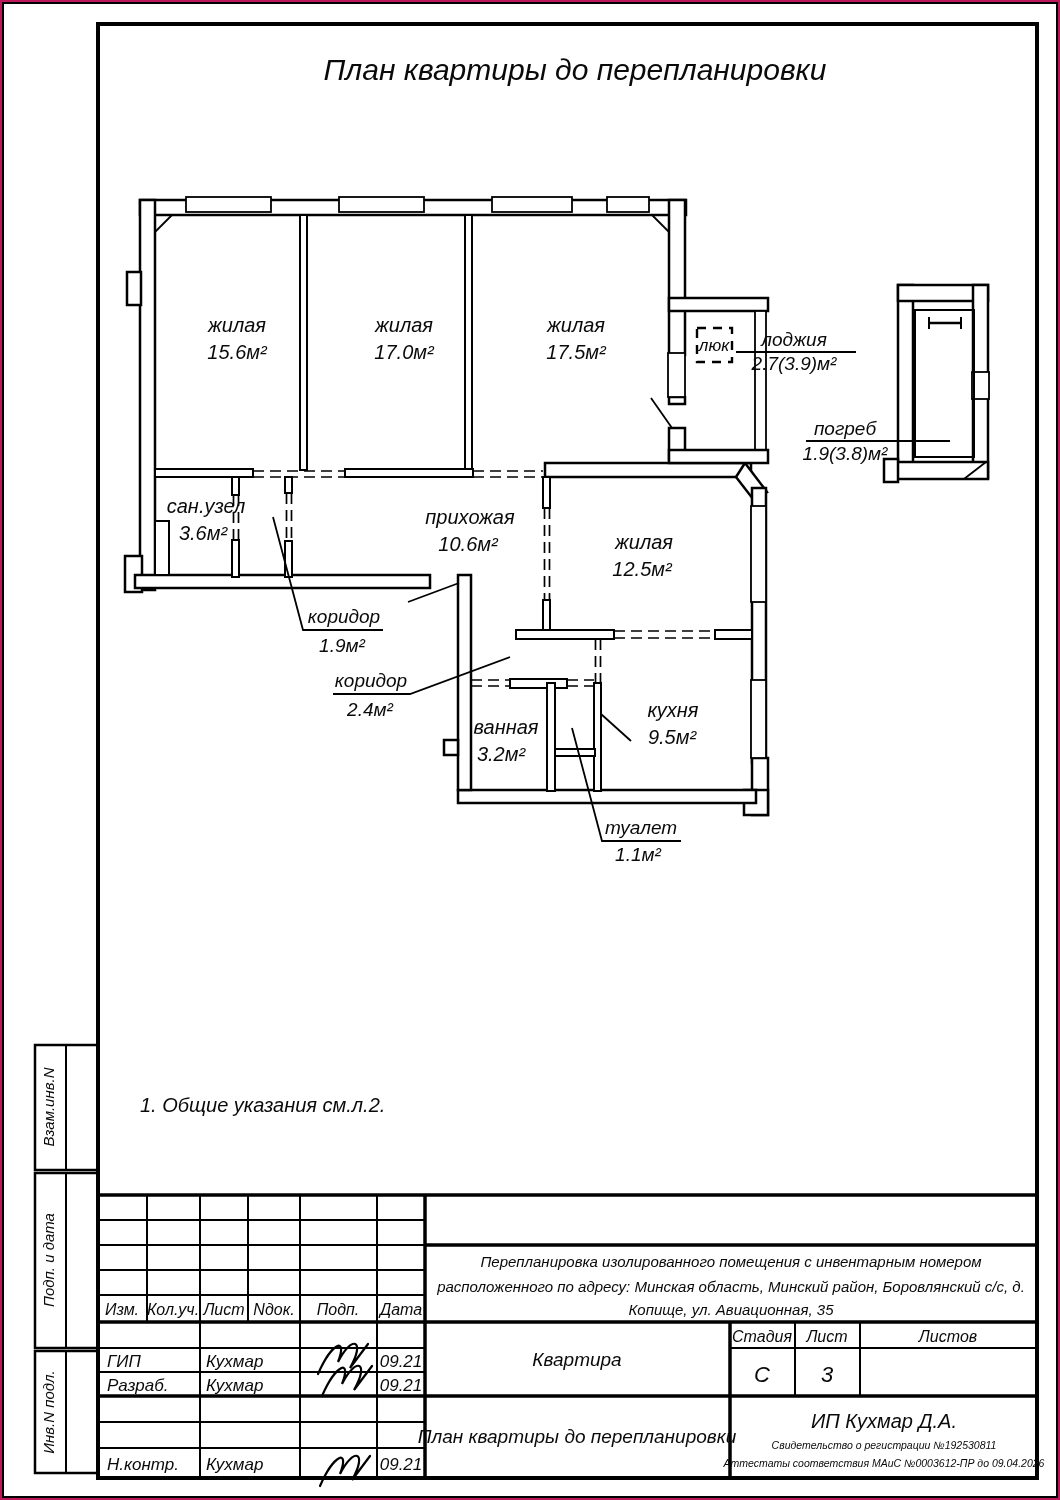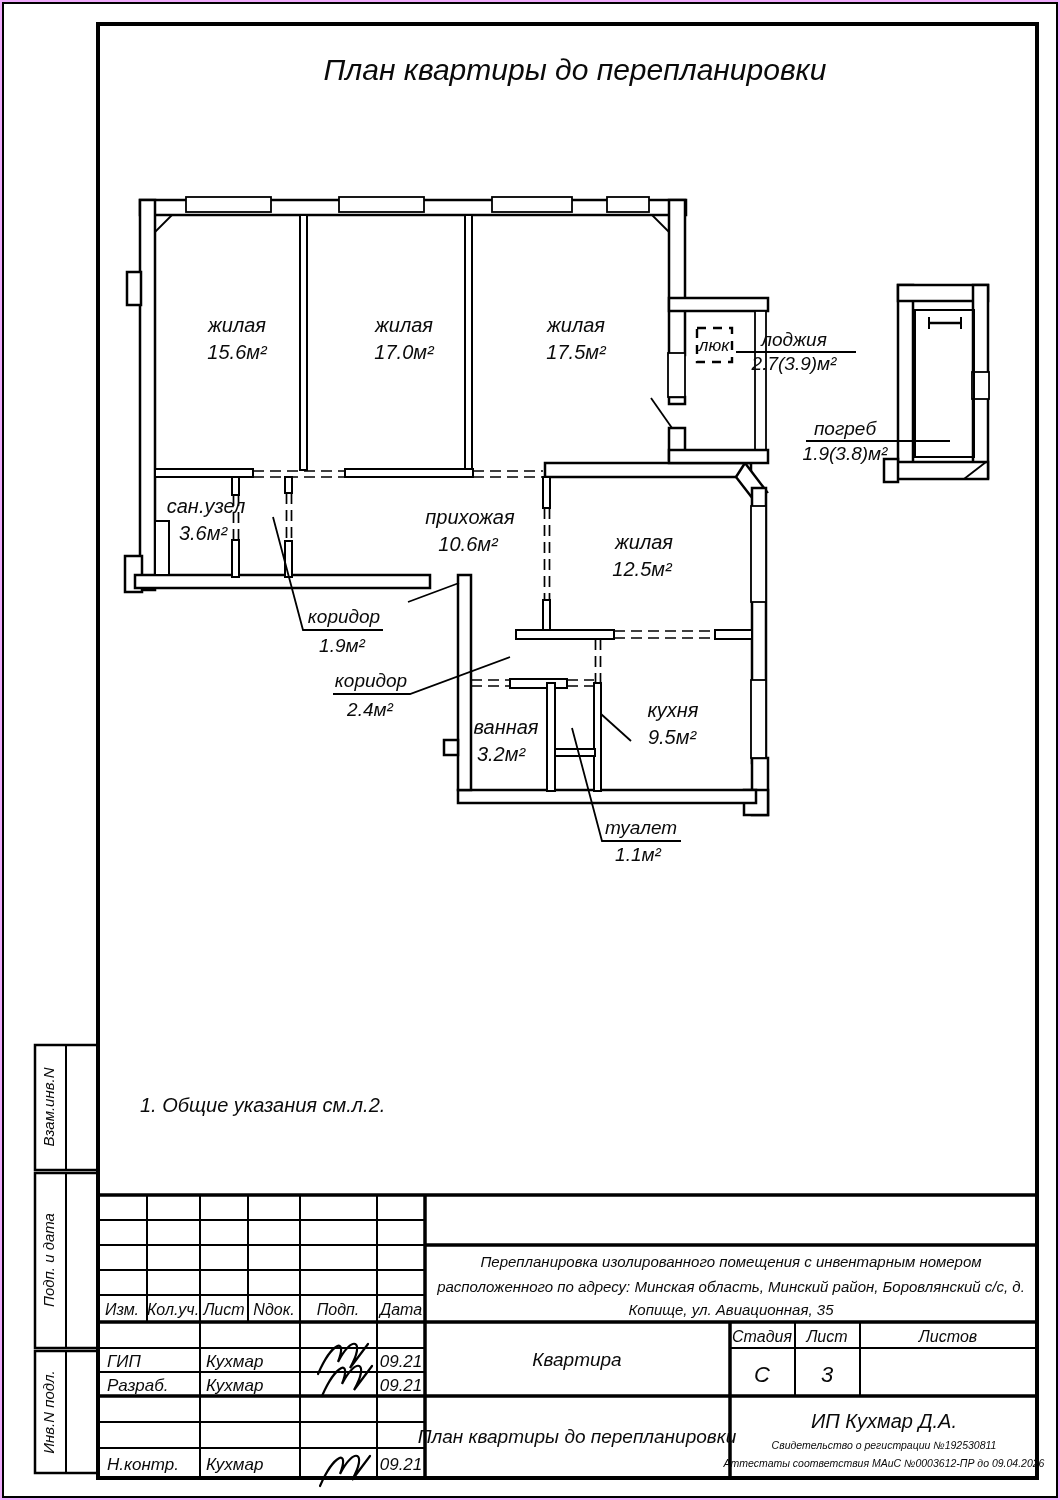--- a/index.html
+++ b/index.html
@@ -1,16 +1,16 @@
 <!DOCTYPE html>
 <html><head>
 <meta charset="utf-8">
 <style>
   html,body{margin:0;padding:0;background:#e8e8e8;}
-  .page{position:relative;width:1060px;height:1500px;background:#f0abfc;margin:0 auto;}
+  .page{position:relative;width:1060px;height:1500px;background:#be185d;margin:0 auto;}
   svg{display:block;}
   .wall{fill:#fff;stroke:#000;stroke-width:2.5;}
   .part{fill:#fff;stroke:#000;stroke-width:2;}
   .win{fill:#fff;stroke:#000;stroke-width:1.8;}
   .dash{stroke:#000;stroke-width:1.7;fill:none;stroke-dasharray:11 6;}
   .dashbox{fill:none;stroke:#000;stroke-width:2.4;stroke-dasharray:9 7;}
   .thin{stroke:#000;stroke-width:1.8;fill:none;}
   .ln2{stroke:#000;stroke-width:2;}
   .ln3{stroke:#000;stroke-width:3.5;}
   .sig{fill:none;stroke:#000;stroke-width:2.2;stroke-linecap:round;}

